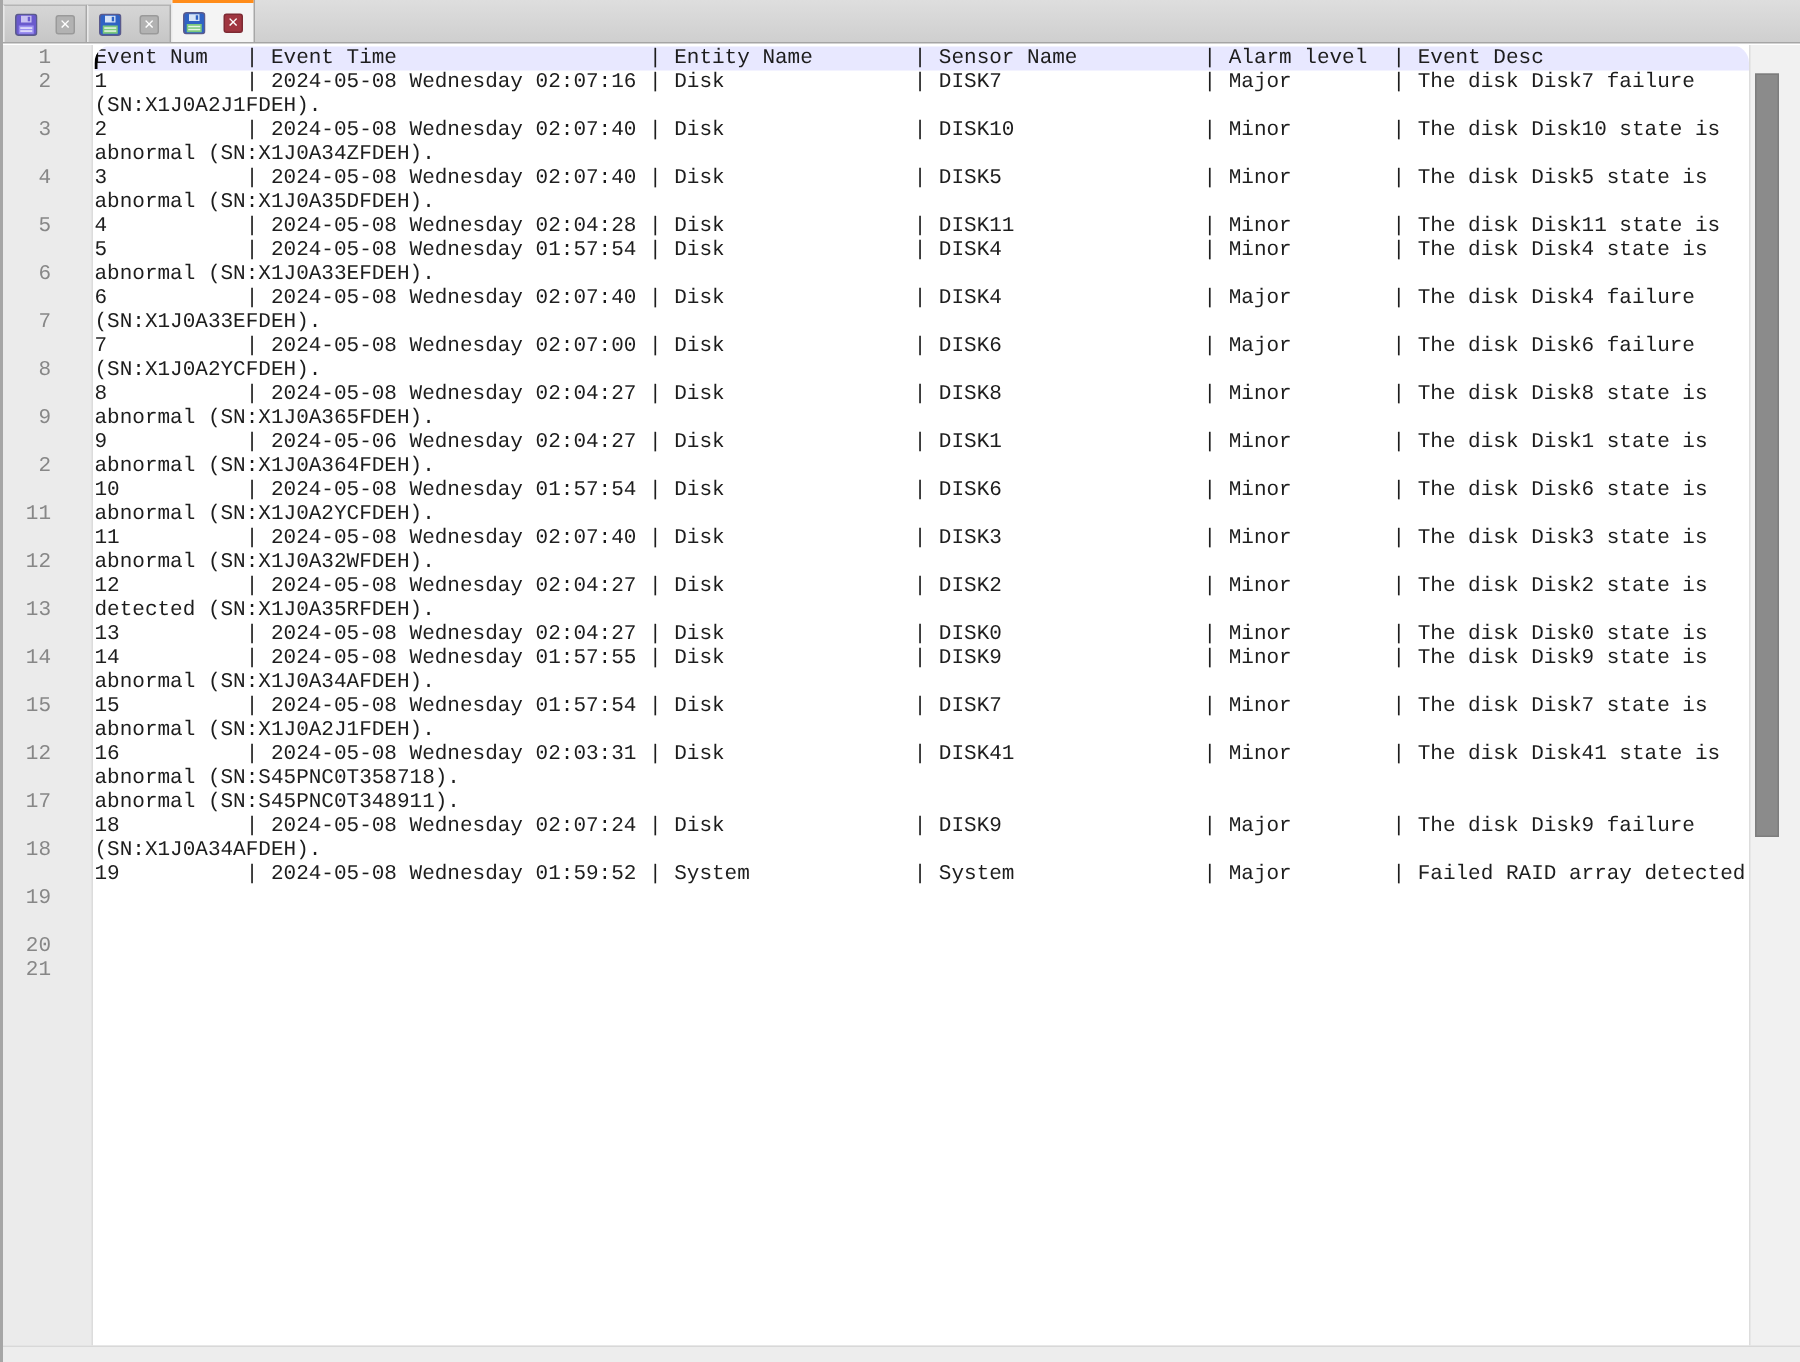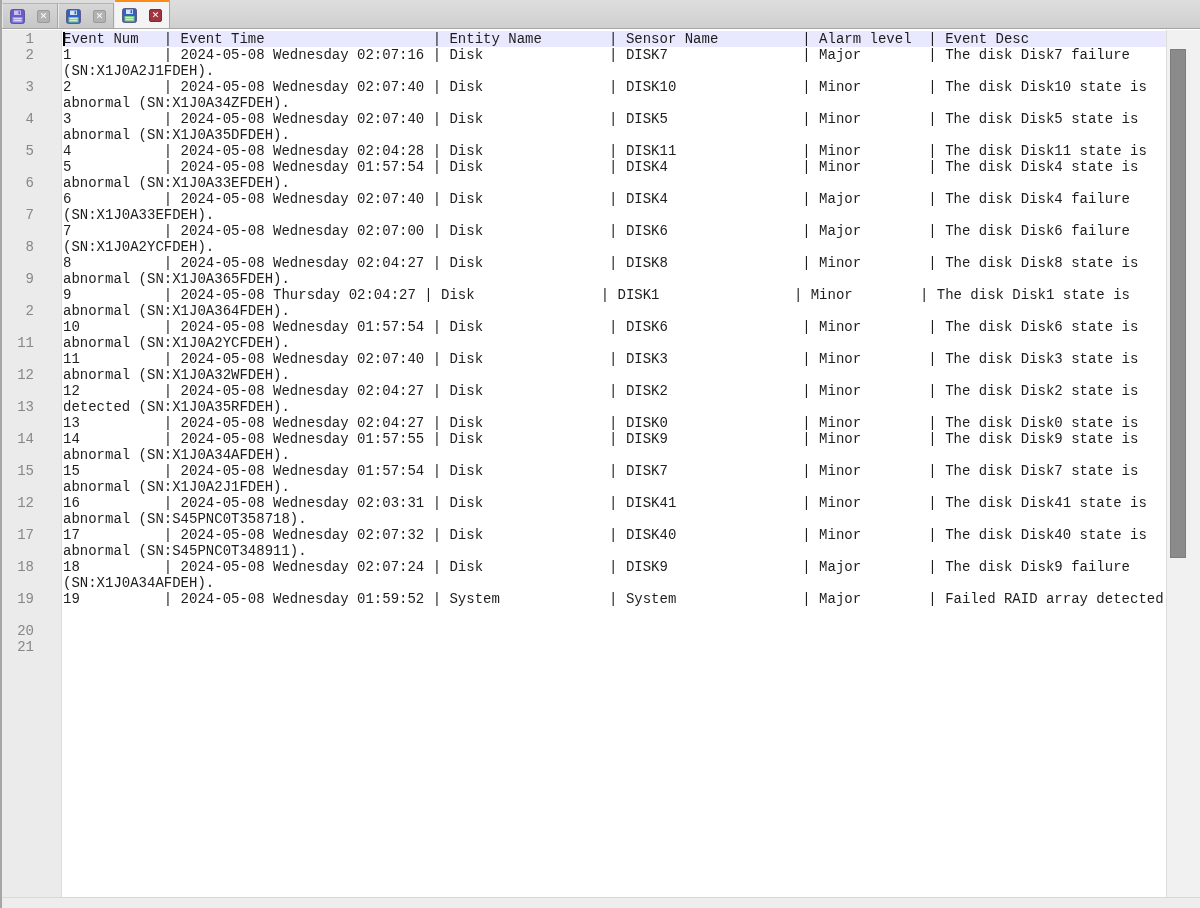--- a/index.html
+++ b/index.html
@@ -31,21 +31,21 @@
   
   .editor { position:absolute; left:0; top:30px; right:0; bottom:11px; background:#ffffff; }
   .gutter { position:absolute; left:0; top:0; bottom:0; width:60px;
             background:#ebebeb; border-right:1px solid #dcdcdc; padding-top:1px;
             font-family:"Liberation Mono","DejaVu Sans Mono",monospace;
             font-size:14px; color:#878787; }
   .gutter .ln { height:16px; line-height:16px; text-align:right; padding-right:27px; }
   .textarea { position:absolute; left:61px; top:0; right:34px; bottom:0;
               overflow:hidden; padding-top:1px;
               font-family:"Liberation Mono","DejaVu Sans Mono",monospace;
-              font-size:14px; color:#1d1d1d; }
+              font-size:14px; color:#1d1d1d;border-radius:12px; }
   .trow { position:relative; height:16px; line-height:16px; white-space:pre; }
   .trow.hl { background:var(--hl,#e8e8ff); }
   .caret { position:absolute; left:0; top:1px; width:2px; height:14px; background:#000000; }
 
   
   .vscroll { position:absolute; right:0; top:0; bottom:0; width:34px;
              background:#f1f1f1; border-left:1px solid #dddddd; }
   .vthumb { position:absolute; left:3px; top:19px; width:16px; height:509px;
             background:#8b8b8b; border:1px solid #7d7d7d; }
 
@@ -156,36 +156,35 @@
         <div class="trow">abnormal (SN:X1J0A35DFDEH).</div>
         <div class="trow">4           | 2024-05-08 Wednesday 02:04:28 | Disk               | DISK11               | Minor        | The disk Disk11 state is</div>
         <div class="trow">5           | 2024-05-08 Wednesday 01:57:54 | Disk               | DISK4                | Minor        | The disk Disk4 state is</div>
         <div class="trow">abnormal (SN:X1J0A33EFDEH).</div>
         <div class="trow">6           | 2024-05-08 Wednesday 02:07:40 | Disk               | DISK4                | Major        | The disk Disk4 failure</div>
         <div class="trow">(SN:X1J0A33EFDEH).</div>
         <div class="trow">7           | 2024-05-08 Wednesday 02:07:00 | Disk               | DISK6                | Major        | The disk Disk6 failure</div>
         <div class="trow">(SN:X1J0A2YCFDEH).</div>
         <div class="trow">8           | 2024-05-08 Wednesday 02:04:27 | Disk               | DISK8                | Minor        | The disk Disk8 state is</div>
         <div class="trow">abnormal (SN:X1J0A365FDEH).</div>
-        <div class="trow">9           | 2024-05-08 Thursday 02:04:27 | Disk               | DISK1                | Minor        | The disk Disk1 state is</div>
+        <div class="trow">9           | 2024-05-06 Wednesday 02:04:27 | Disk               | DISK1                | Minor        | The disk Disk1 state is</div>
         <div class="trow">abnormal (SN:X1J0A364FDEH).</div>
         <div class="trow">10          | 2024-05-08 Wednesday 01:57:54 | Disk               | DISK6                | Minor        | The disk Disk6 state is</div>
         <div class="trow">abnormal (SN:X1J0A2YCFDEH).</div>
         <div class="trow">11          | 2024-05-08 Wednesday 02:07:40 | Disk               | DISK3                | Minor        | The disk Disk3 state is</div>
         <div class="trow">abnormal (SN:X1J0A32WFDEH).</div>
         <div class="trow">12          | 2024-05-08 Wednesday 02:04:27 | Disk               | DISK2                | Minor        | The disk Disk2 state is</div>
         <div class="trow">detected (SN:X1J0A35RFDEH).</div>
         <div class="trow">13          | 2024-05-08 Wednesday 02:04:27 | Disk               | DISK0                | Minor        | The disk Disk0 state is</div>
         <div class="trow">14          | 2024-05-08 Wednesday 01:57:55 | Disk               | DISK9                | Minor        | The disk Disk9 state is</div>
         <div class="trow">abnormal (SN:X1J0A34AFDEH).</div>
         <div class="trow">15          | 2024-05-08 Wednesday 01:57:54 | Disk               | DISK7                | Minor        | The disk Disk7 state is</div>
         <div class="trow">abnormal (SN:X1J0A2J1FDEH).</div>
         <div class="trow">16          | 2024-05-08 Wednesday 02:03:31 | Disk               | DISK41               | Minor        | The disk Disk41 state is</div>
         <div class="trow">abnormal (SN:S45PNC0T358718).</div>
-        <div class="trow">17          | 2024-05-08 Wednesday 02:07:32 | Disk               | DISK40               | Minor        | The disk Disk40 state is</div>
         <div class="trow">abnormal (SN:S45PNC0T348911).</div>
         <div class="trow">18          | 2024-05-08 Wednesday 02:07:24 | Disk               | DISK9                | Major        | The disk Disk9 failure</div>
         <div class="trow">(SN:X1J0A34AFDEH).</div>
         <div class="trow">19          | 2024-05-08 Wednesday 01:59:52 | System             | System               | Major        | Failed RAID array detected.</div>
         <div class="trow"></div>
       </div>
     <div class="vscroll">
       <div class="vthumb"></div>
     </div>
   </div>

